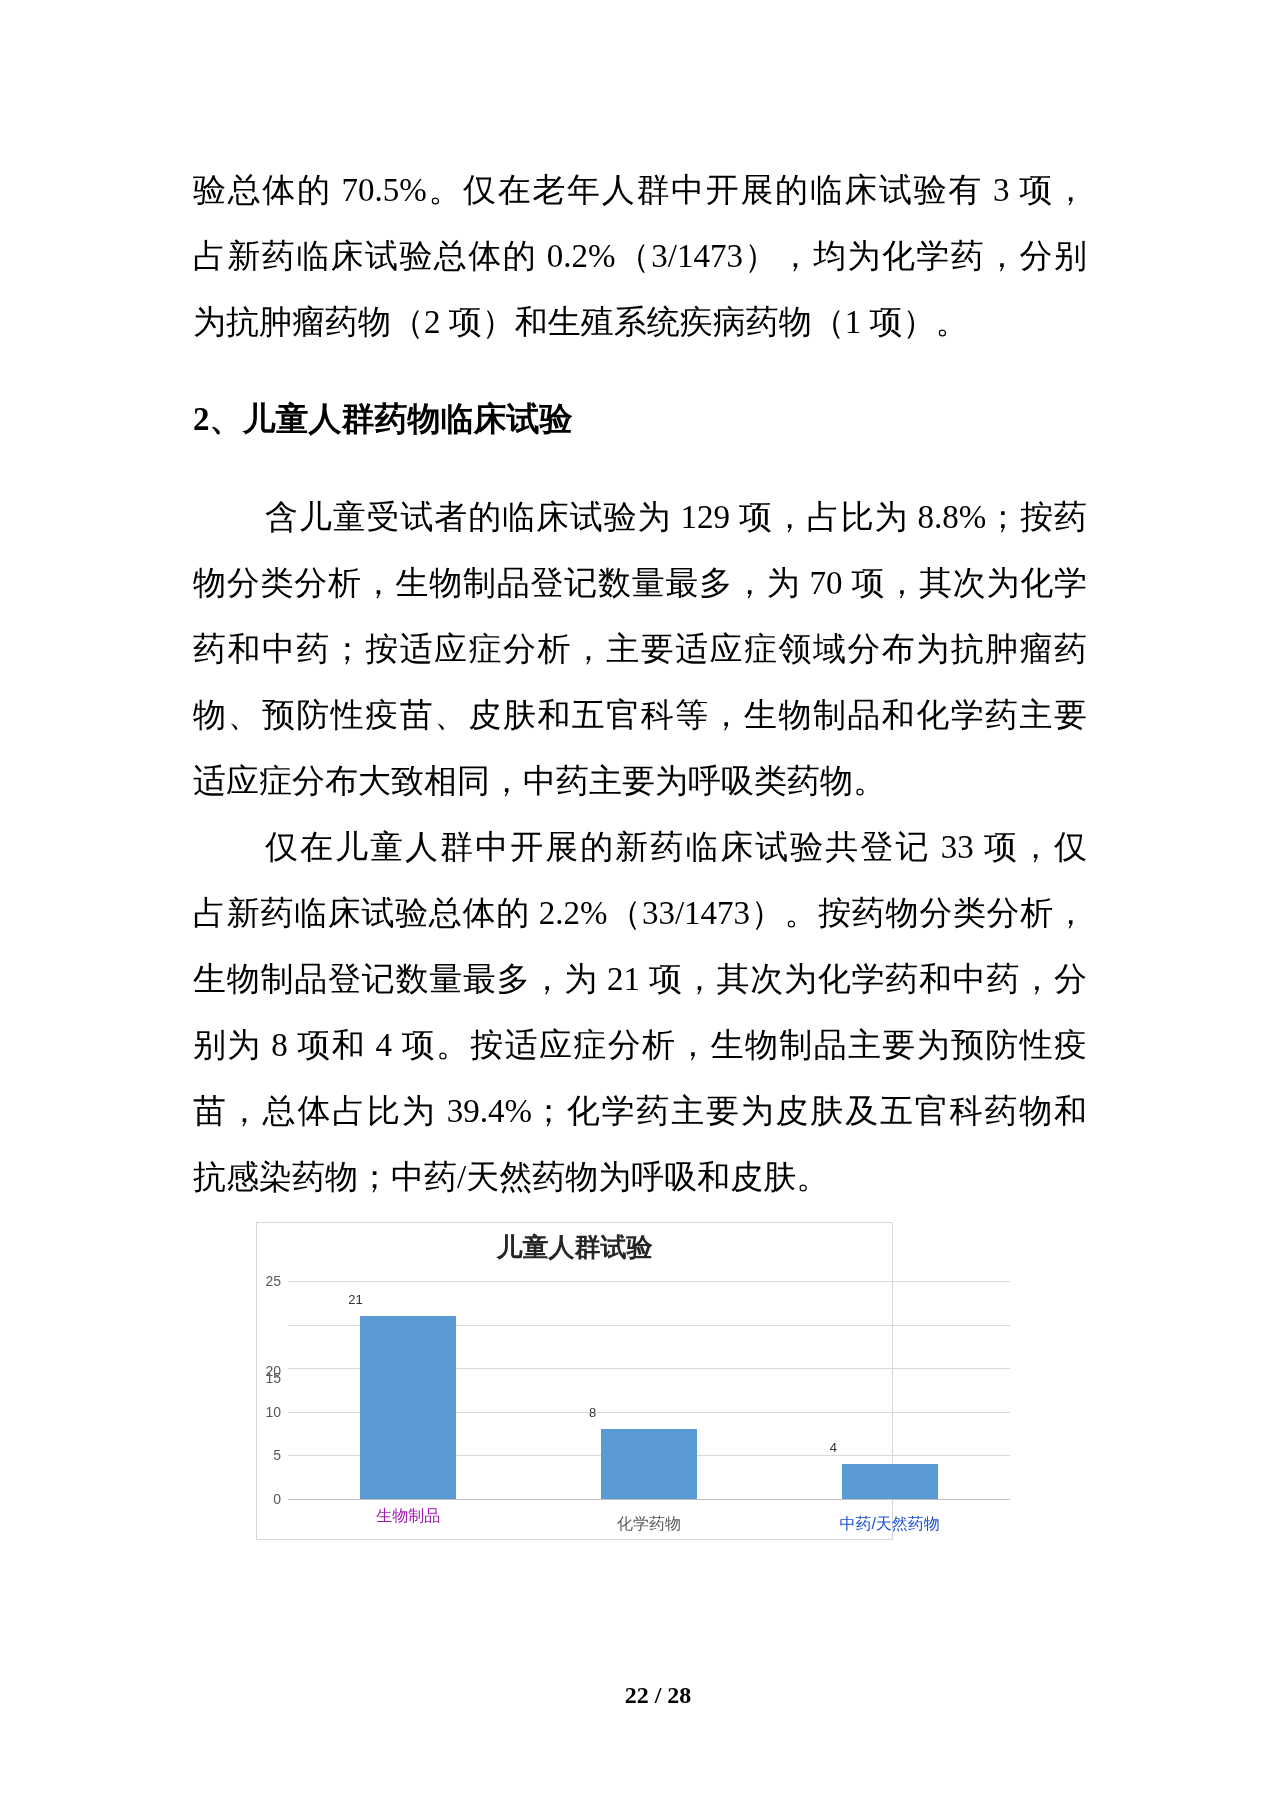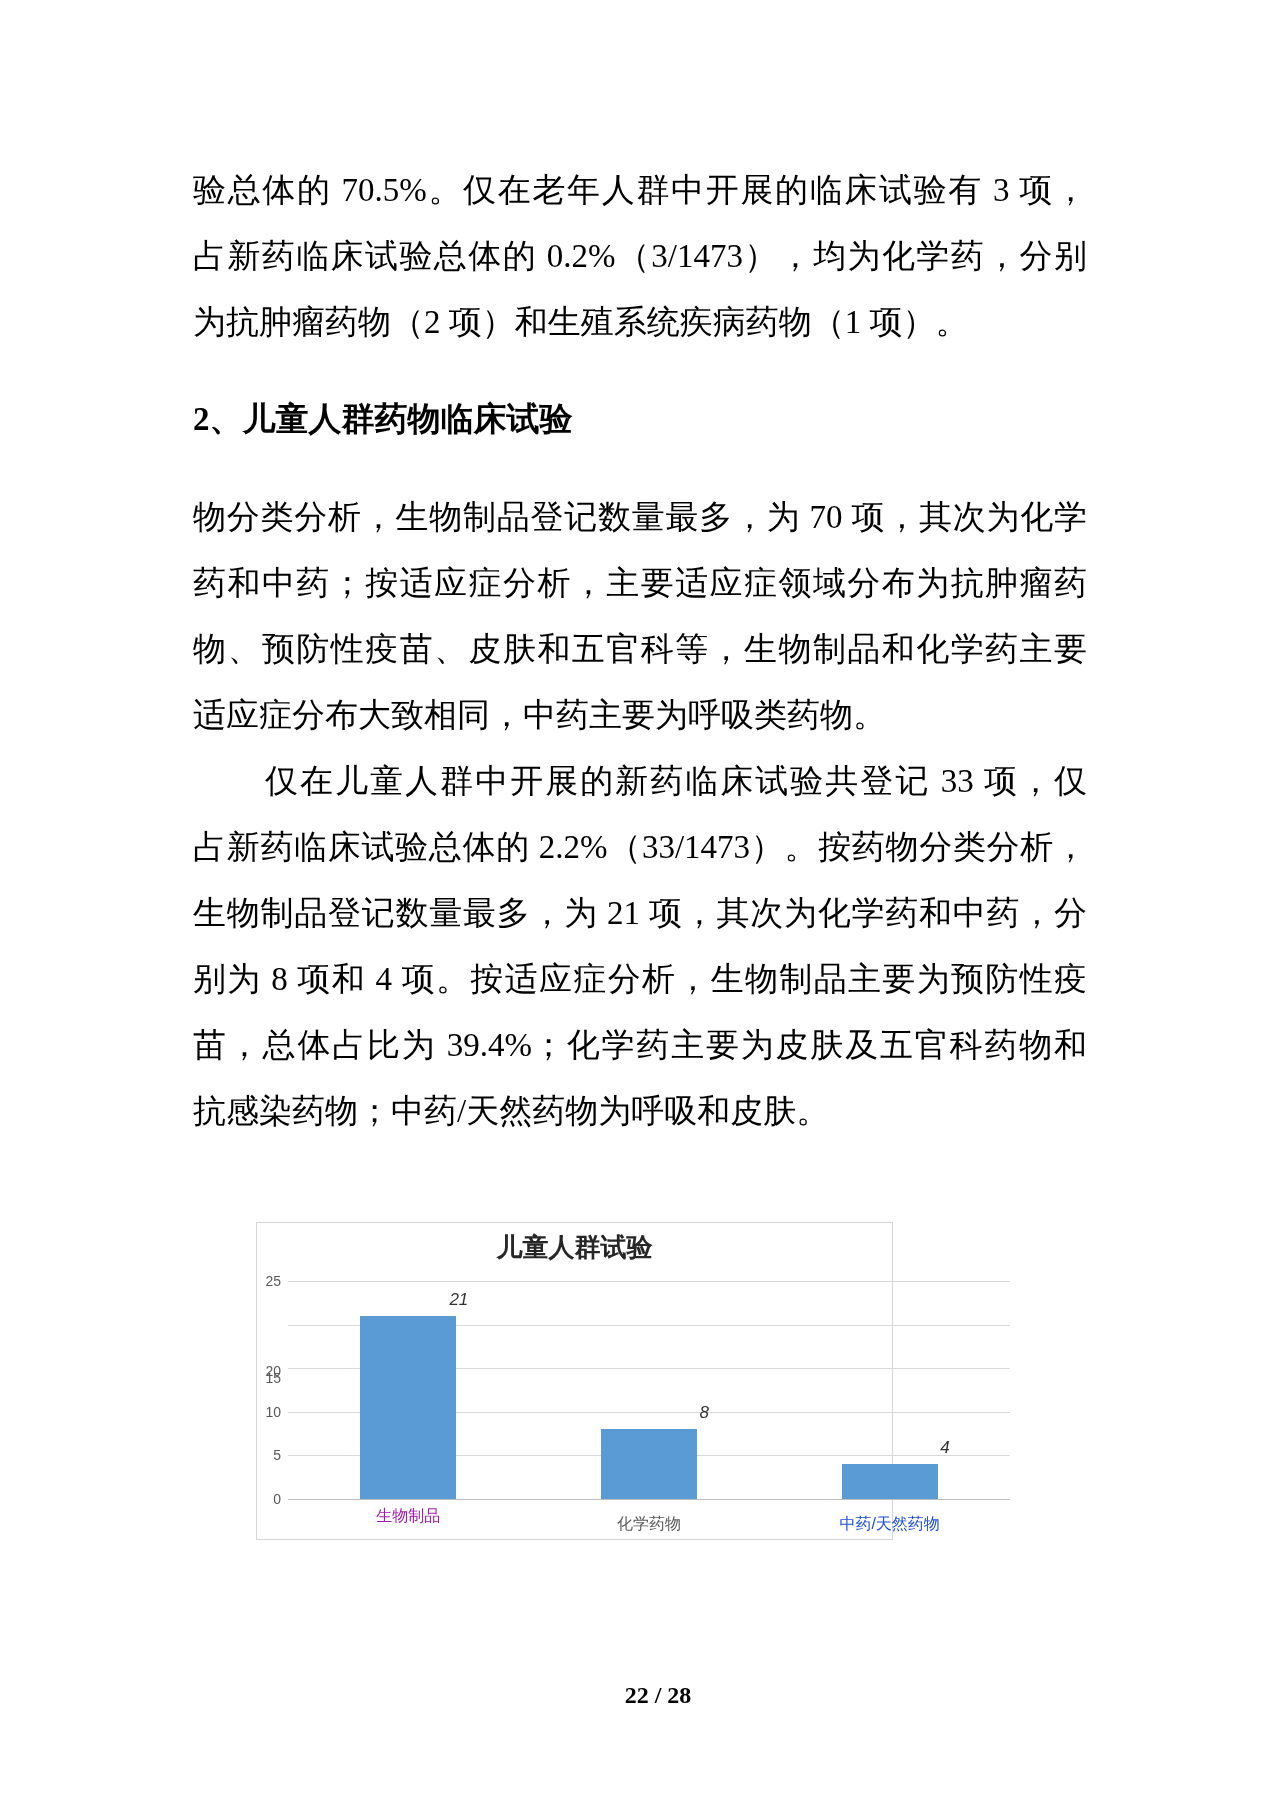--- a/index.html
+++ b/index.html
@@ -36,22 +36,22 @@
     font-size:26px; font-weight:bold; color:#262626; line-height:32px;
   }
   .gridline { position:absolute; height:1px; background:#d9d9d9; }
   .axisline { position:absolute; height:1px; background:#bfbfbf; }
   .ytick {
     position:absolute; width:46px; text-align:right;
     font-size:14px; color:#595959; line-height:18px;
   }
   .bar { position:absolute; background:#5B9BD5; }
   .dlabel {
-    position:absolute; width:120px; text-align:right;
-    font-size:17px; color:#333333; line-height:20px;font-style:italic;
+    position:absolute; width:120px; text-align:left;
+    font-size:13px; color:#333333; line-height:20px;
   }
   .clabel {
     position:absolute; width:230px; text-align:center;
     font-size:16px; color:#595959; line-height:20px;
   }
   .page-number {
     position:absolute; left:0; top:1682px; width:100%; text-align:center;
     font-size:24px; font-weight:bold; color:#000000;
     font-family:"Liberation Serif","DejaVu Serif",serif;
     padding-left:18px;
@@ -66,20 +66,21 @@
 
     <div>
       <div class="ln j">验总体的 70.5%。仅在老年人群中开展的临床试验有 3 项，</div>
       <div class="ln j">占新药临床试验总体的 0.2%（3/1473），均为化学药，分别</div>
       <div class="ln end">为抗肿瘤药物（2 项）和生殖系统疾病药物（1 项）。</div>
     </div>
 
     <h2 class="heading">2、儿童人群药物临床试验</h2>
 
     <div>
+      <div class="ln j indent">含儿童受试者的临床试验为 129 项，占比为 8.8%；按药</div>
       <div class="ln j">物分类分析，生物制品登记数量最多，为 70 项，其次为化学</div>
       <div class="ln j">药和中药；按适应症分析，主要适应症领域分布为抗肿瘤药</div>
       <div class="ln j">物、预防性疫苗、皮肤和五官科等，生物制品和化学药主要</div>
       <div class="ln end">适应症分布大致相同，中药主要为呼吸类药物。</div>
     </div>
 
     <div>
       <div class="ln j indent">仅在儿童人群中开展的新药临床试验共登记 33 项，仅</div>
       <div class="ln j">占新药临床试验总体的 2.2%（33/1473）。按药物分类分析，</div>
       <div class="ln j">生物制品登记数量最多，为 21 项，其次为化学药和中药，分</div>

